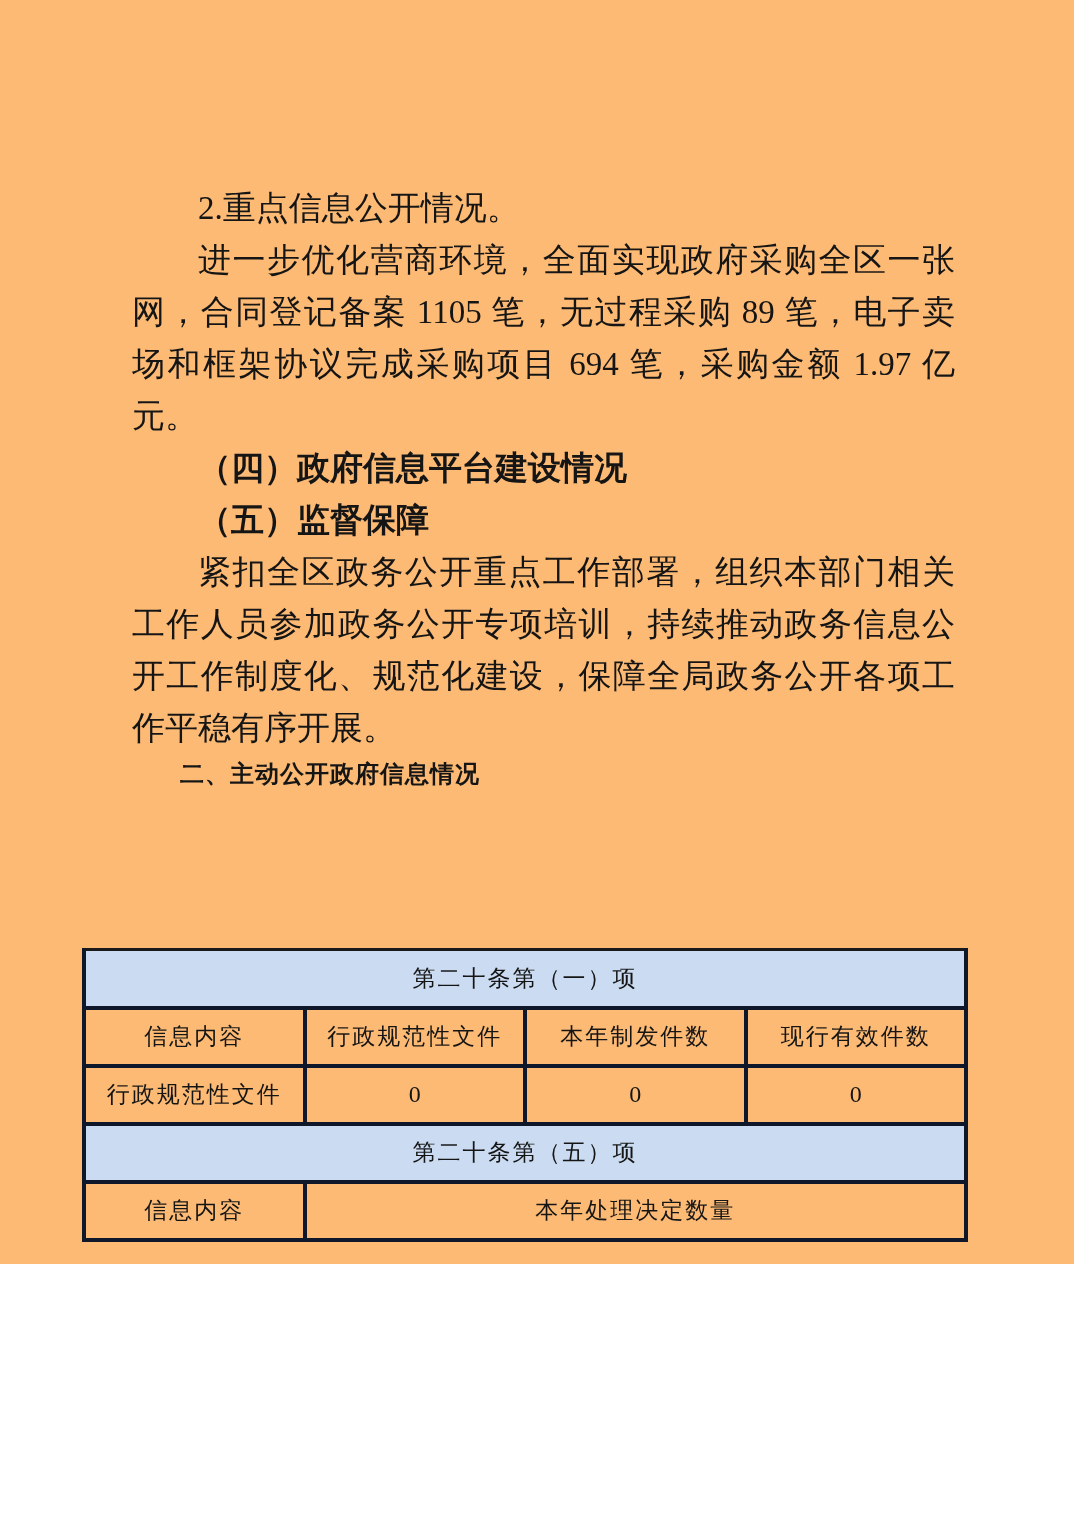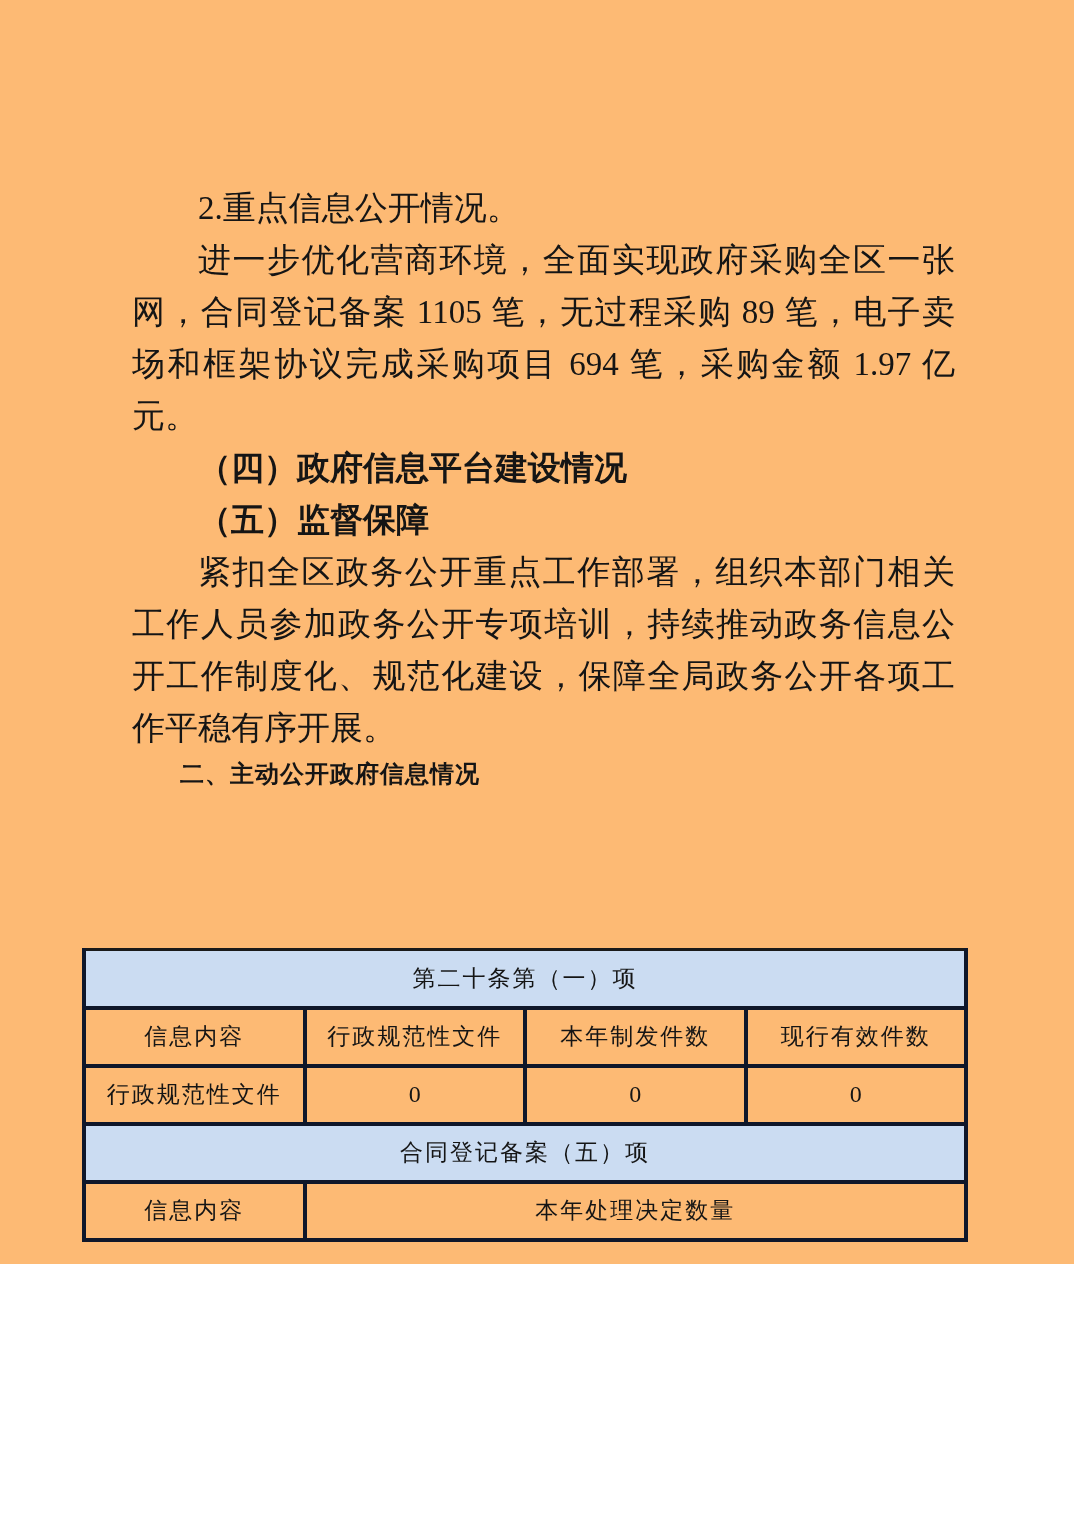--- a/index.html
+++ b/index.html
@@ -100,21 +100,21 @@
         <td>本年制发件数</td>
         <td>现行有效件数</td>
       </tr>
       <tr>
         <td>行政规范性文件</td>
         <td class="num">0</td>
         <td class="num">0</td>
         <td class="num">0</td>
       </tr>
       <tr class="blue">
-        <td colspan="4">合同登记备案（五）项</td>
+        <td colspan="4">第二十条第（五）项</td>
       </tr>
       <tr>
         <td>信息内容</td>
         <td colspan="3">本年处理决定数量</td>
       </tr>
     </tbody>
   </table>
 
   <div class="footer">— 3 —</div>
 

